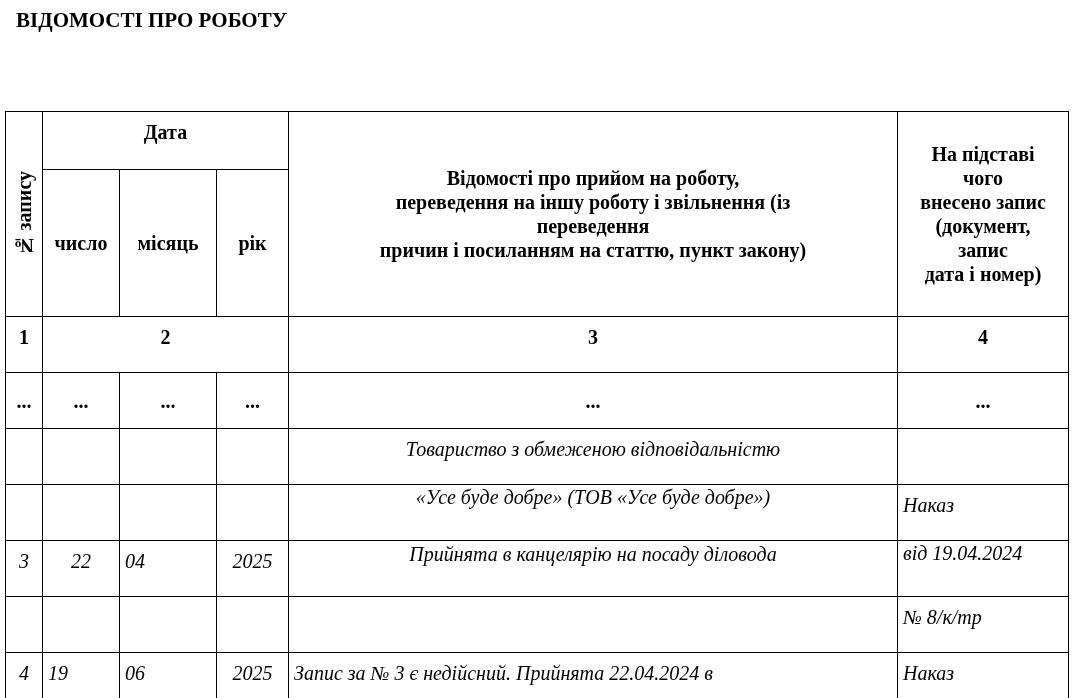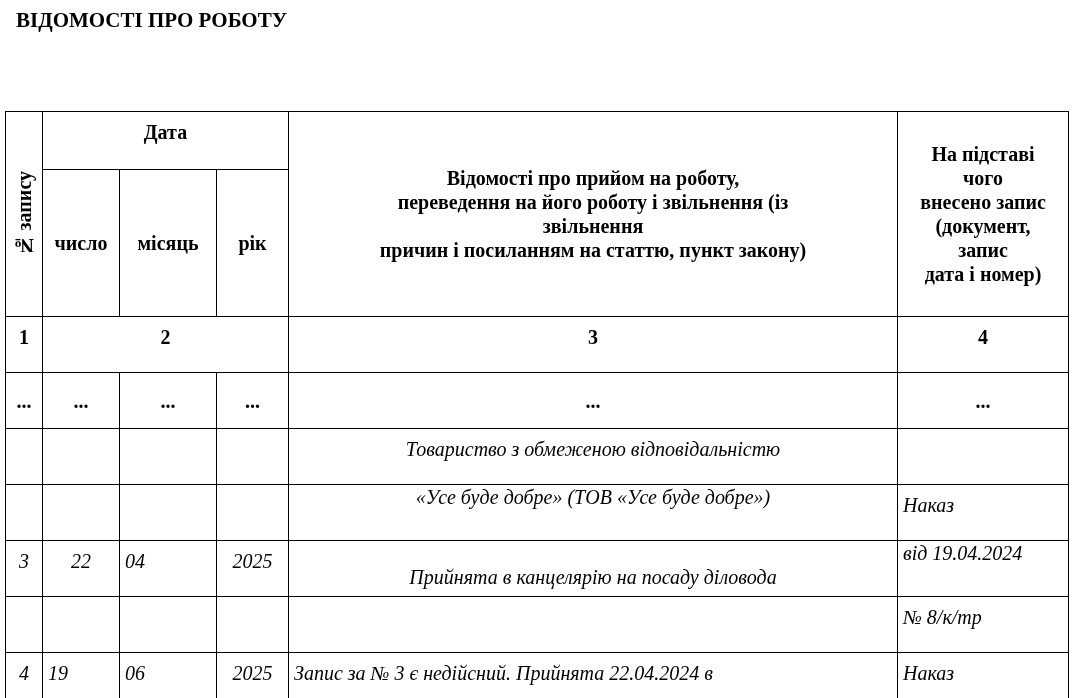--- a/index.html
+++ b/index.html
@@ -32,22 +32,22 @@
     <col style="width:171px">
   </colgroup>
   <tbody>
       <tr style="height:58px">
     <td rowspan="2">
       <div class="vert">№ запису</div>
     </td>
     <td colspan="3" class="hdr top" style="padding-top:8px">Дата</td>
     <td rowspan="2" class="hdr">
       <div>Відомості про прийом на роботу,</div>
-      <div>переведення на його роботу і звільнення (із</div>
-      <div>звільнення</div>
+      <div>переведення на іншу роботу і звільнення (із</div>
+      <div>переведення</div>
       <div>причин і посиланням на статтю, пункт закону)</div>
     </td>
     <td rowspan="2" class="hdr">
       <div>На підставі</div>
       <div>чого</div>
       <div>внесено запис</div>
       <div>(документ,</div>
       <div>запис</div>
       <div>дата і номер)</div>
     </td>
@@ -85,21 +85,21 @@
     <td class="it l top" style="padding-top:8px"></td>
     <td class="it c top" style="padding-top:8px"></td>
     <td class="it c top" style="">«Усе буде добре» (ТОВ «Усе буде добре»)</td>
     <td class="it l top" style="padding-top:8px">Наказ</td>
   </tr>
   <tr class="r58">
     <td class="it c top" style="padding-top:8px">3</td>
     <td class="it c top" style="padding-top:8px">22</td>
     <td class="it l top" style="padding-top:8px">04</td>
     <td class="it c top" style="padding-top:8px">2025</td>
-    <td class="it c top" style="padding-top:24px">Прийнята в канцелярію на посаду діловода</td>
+    <td class="it c top" style="padding-top:1px">Прийнята в канцелярію на посаду діловода</td>
     <td class="it l top" style="">від 19.04.2024</td>
   </tr>
   <tr class="r58">
     <td class="it c top" style="padding-top:8px"></td>
     <td class="it c top" style="padding-top:8px"></td>
     <td class="it l top" style="padding-top:8px"></td>
     <td class="it c top" style="padding-top:8px"></td>
     <td class="it c top" style="padding-top:8px"></td>
     <td class="it l top" style="padding-top:8px">№ 8/к/тр</td>
   </tr>

